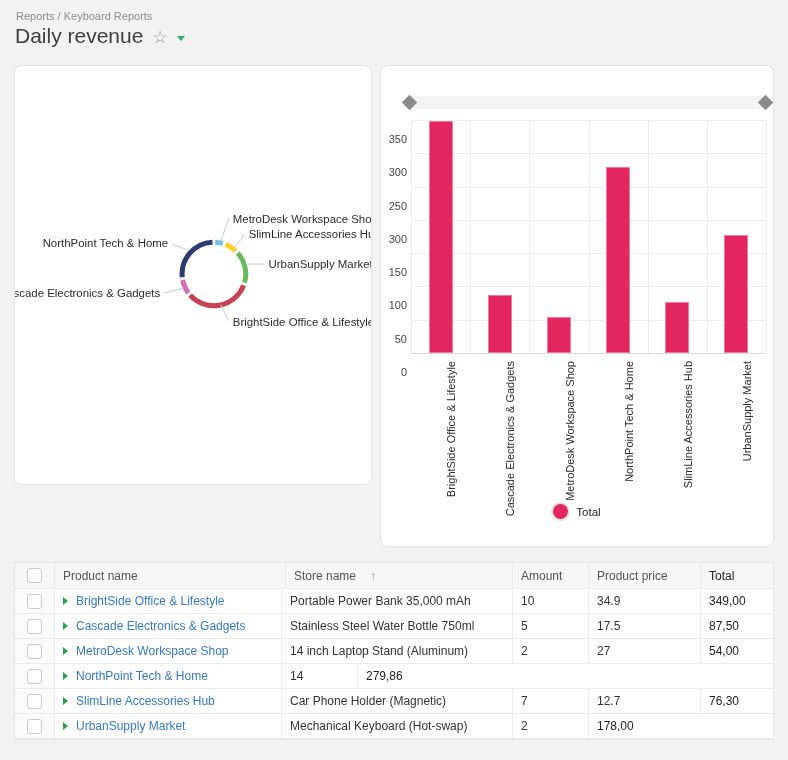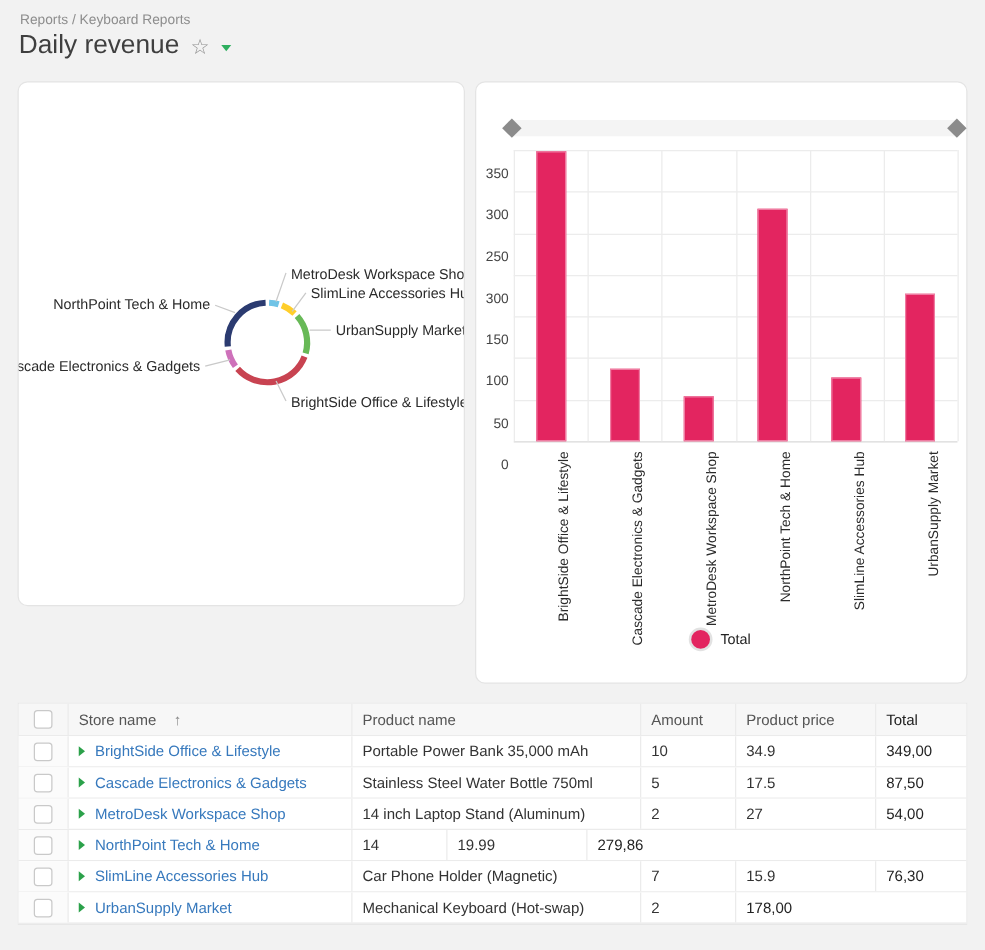--- a/index.html
+++ b/index.html
@@ -149,25 +149,25 @@
     <span class="legend-dot"></span>
     <span class="legend-label">Total</span>
   </div>
 </div>
 
 <div class="table">
   <div class="trow thead">
     <div class="cell c-check">
       <span class="checkbox"></span>
     </div>
+    <div class="cell c-product">Product name</div>
     <div class="cell c-store">
       <span>Store name</span>
       <span class="sort">↑</span>
     </div>
-    <div class="cell c-product">Product name</div>
     <div class="cell c-amount">Amount</div>
     <div class="cell c-price">Product price</div>
     <div class="cell c-total">Total</div>
   </div>
   <div id="table-rows">
       <div class="trow">
         <div class="cell c-check">
           <span class="checkbox"></span>
         </div>
         <div class="cell c-store">
@@ -207,34 +207,33 @@
       </div>
       <div class="trow">
         <div class="cell c-check">
           <span class="checkbox"></span>
         </div>
         <div class="cell c-store">
           <span class="expand"></span>
           <span class="storelink">NorthPoint Tech &amp; Home</span>
         </div>
         <div class="cell c-amount">14</div>
-        <div class="cell c-price">19.99</div>
         <div class="cell c-total">279,86</div>
       </div>
       <div class="trow">
         <div class="cell c-check">
           <span class="checkbox"></span>
         </div>
         <div class="cell c-store">
           <span class="expand"></span>
           <span class="storelink">SlimLine Accessories Hub</span>
         </div>
         <div class="cell c-product">Car Phone Holder (Magnetic)</div>
         <div class="cell c-amount">7</div>
-        <div class="cell c-price">15.9</div>
+        <div class="cell c-price">12.7</div>
         <div class="cell c-total">76,30</div>
       </div>
       <div class="trow">
         <div class="cell c-check">
           <span class="checkbox"></span>
         </div>
         <div class="cell c-store">
           <span class="expand"></span>
           <span class="storelink">UrbanSupply Market</span>
         </div>

